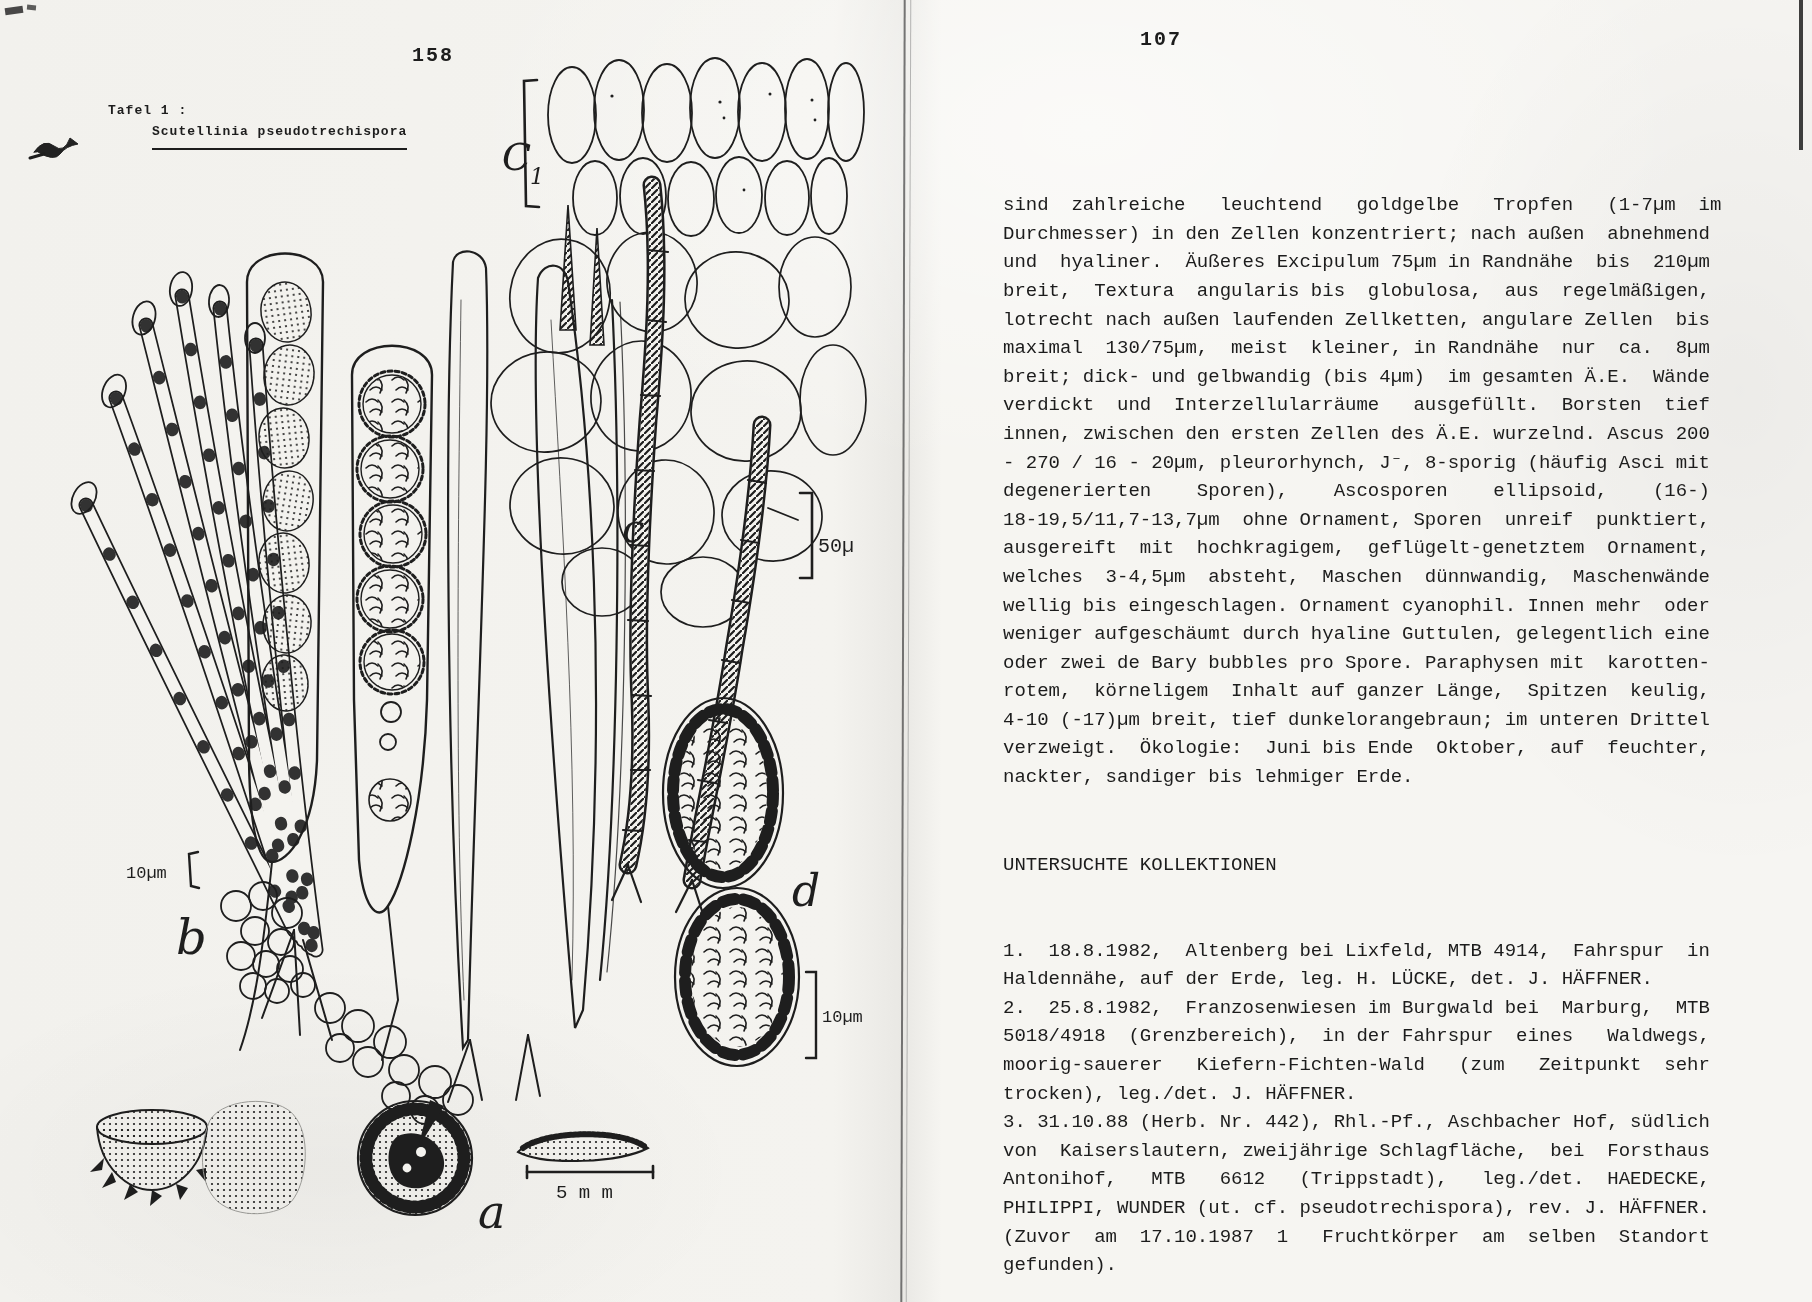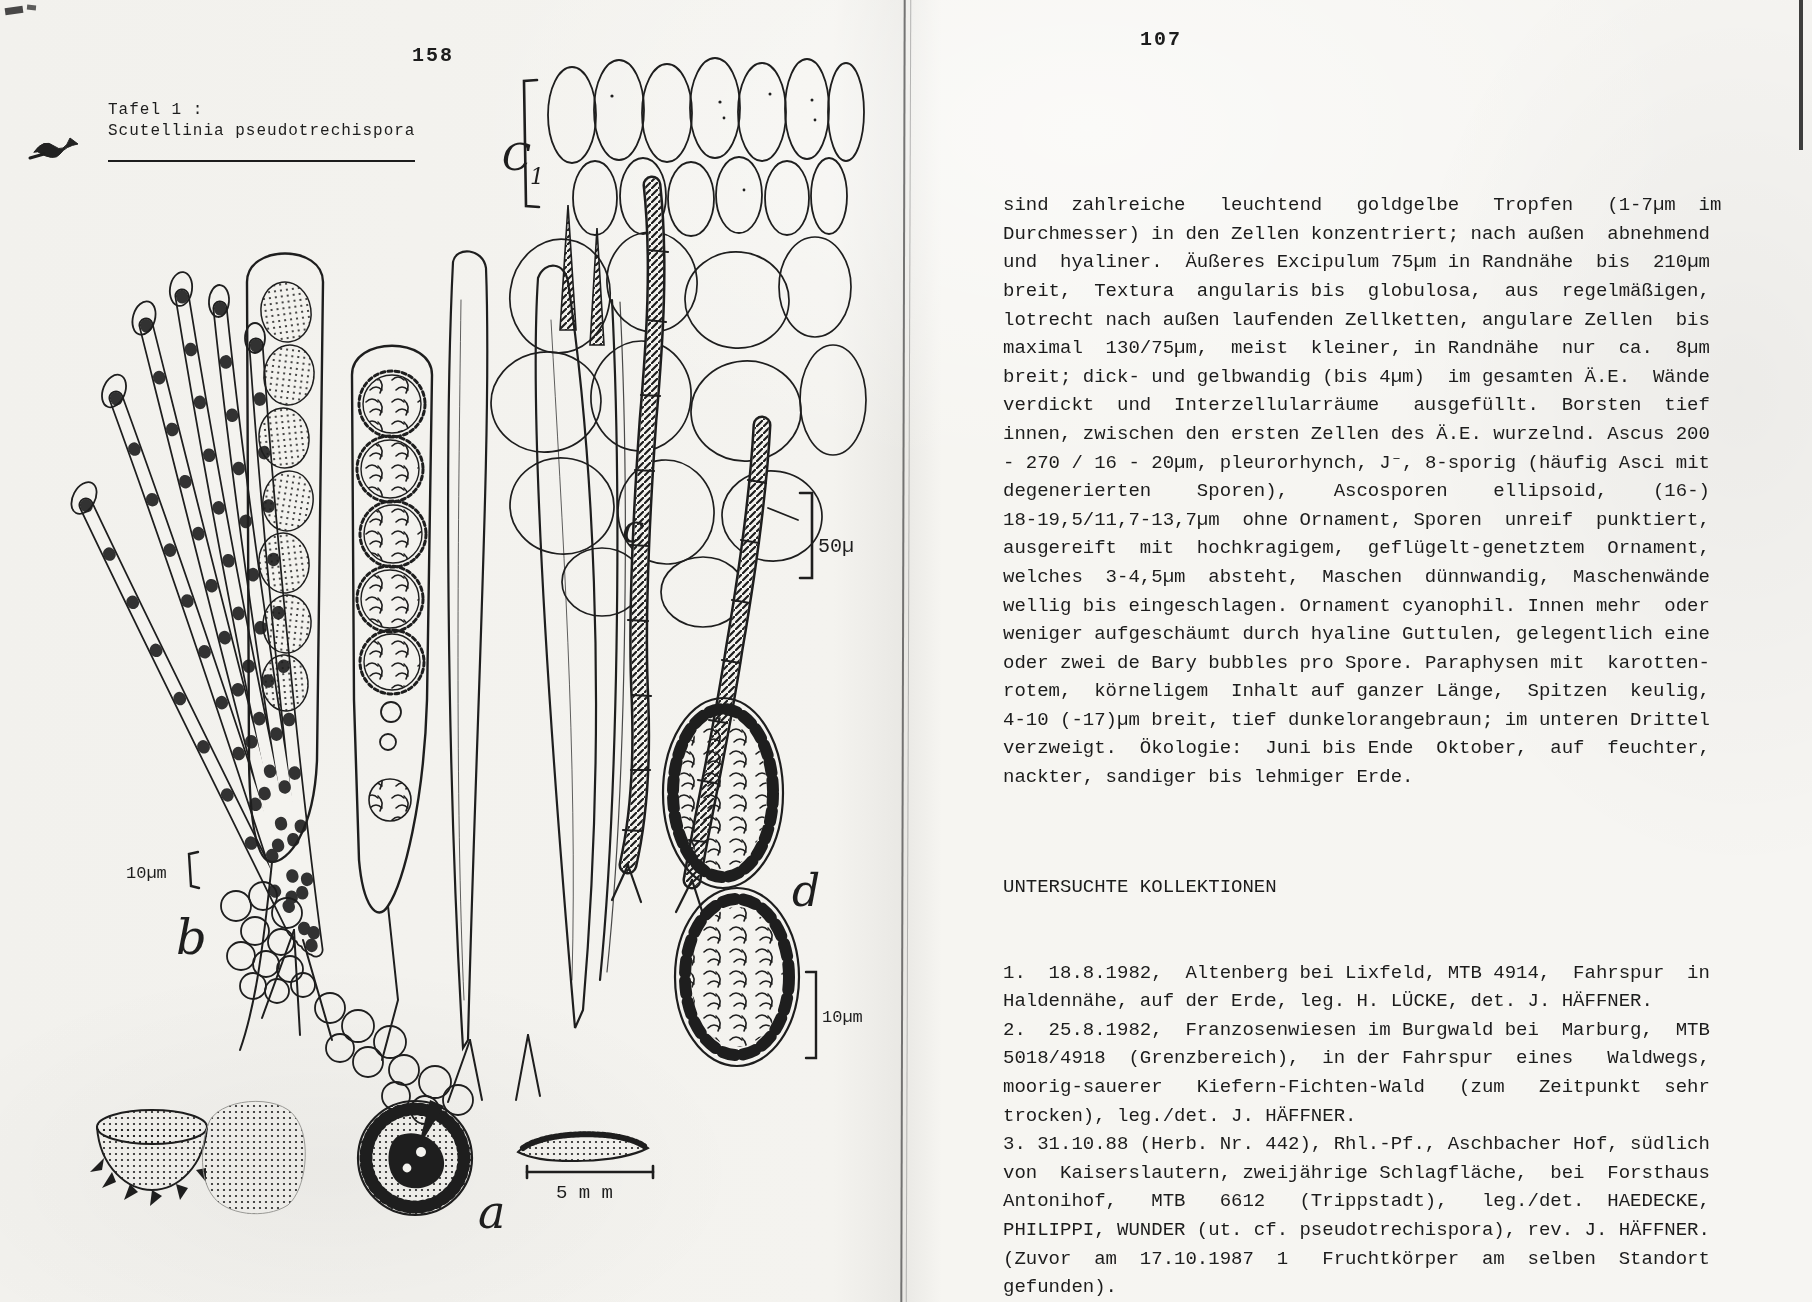--- a/index.html
+++ b/index.html
@@ -15,27 +15,27 @@
       radial-gradient(ellipse 500px 700px at 96% 30%, rgba(0,0,0,0.04), transparent 70%),
       radial-gradient(ellipse 900px 500px at 60% 10%, rgba(255,255,255,0.5), transparent 70%),
       linear-gradient(90deg,#f2f1ed 0%,#f4f3ef 46%,#e9e8e4 49.8%,#f6f5f1 52%,#f6f5f2 100%);
   }
   .page{position:absolute;top:0;bottom:0;}
   .page-left{left:0;width:900px;}
   .page-right{left:900px;right:0;}
   .pnum{position:absolute;font-size:20px;letter-spacing:2px;font-weight:600;}
   .pnum-left{left:412px;top:44px;}
   .pnum-right{left:240px;top:28px;}
-  .caption{position:absolute;left:108px;top:100px;font-size:16px;line-height:21px;font-weight:400;letter-spacing:1px;}
-  .caption .species{border-bottom:2px solid #1d1d1d;padding-bottom:18px;}
+  .caption{position:absolute;left:108px;top:100px;font-size:13px;line-height:21px;font-weight:700;letter-spacing:1px;}
+  .caption .species{border-bottom:2px solid #1d1d1d;padding-bottom:6px;margin-left:44px;}
   .body-text{position:absolute;left:103px;top:134px;width:722px;
     font-size:19px;line-height:28.6px;white-space:pre;color:#1c1c1c;}
   .tline{white-space:pre;}
   .tline b{font-weight:400;}
-  .sec-heading{margin-top:24px;}
+  .sec-heading{margin-top:2px;}
   .gutter-line{position:absolute;top:0;bottom:0;}
   .gutter-a{left:902px;width:2px;background:#4b4b4b;opacity:.75;transform:rotate(.15deg);}
   .gutter-b{left:908px;width:1px;background:#8a8a8a;opacity:.6;transform:rotate(.2deg);}
   .edge-strip{position:absolute;background:#1d1d1d;}
   .edge-tr{left:1799px;top:0;width:4px;height:150px;opacity:.85;}
   .speck1{left:5px;top:7px;width:18px;height:7px;transform:rotate(-8deg);opacity:.8;}
   .speck2{left:27px;top:5px;width:9px;height:5px;transform:rotate(5deg);opacity:.7;}
   svg text{font-family:"DejaVu Serif",serif;}
   svg .scalelabel{font-family:"Liberation Mono","DejaVu Sans Mono",monospace;}
 </style>

